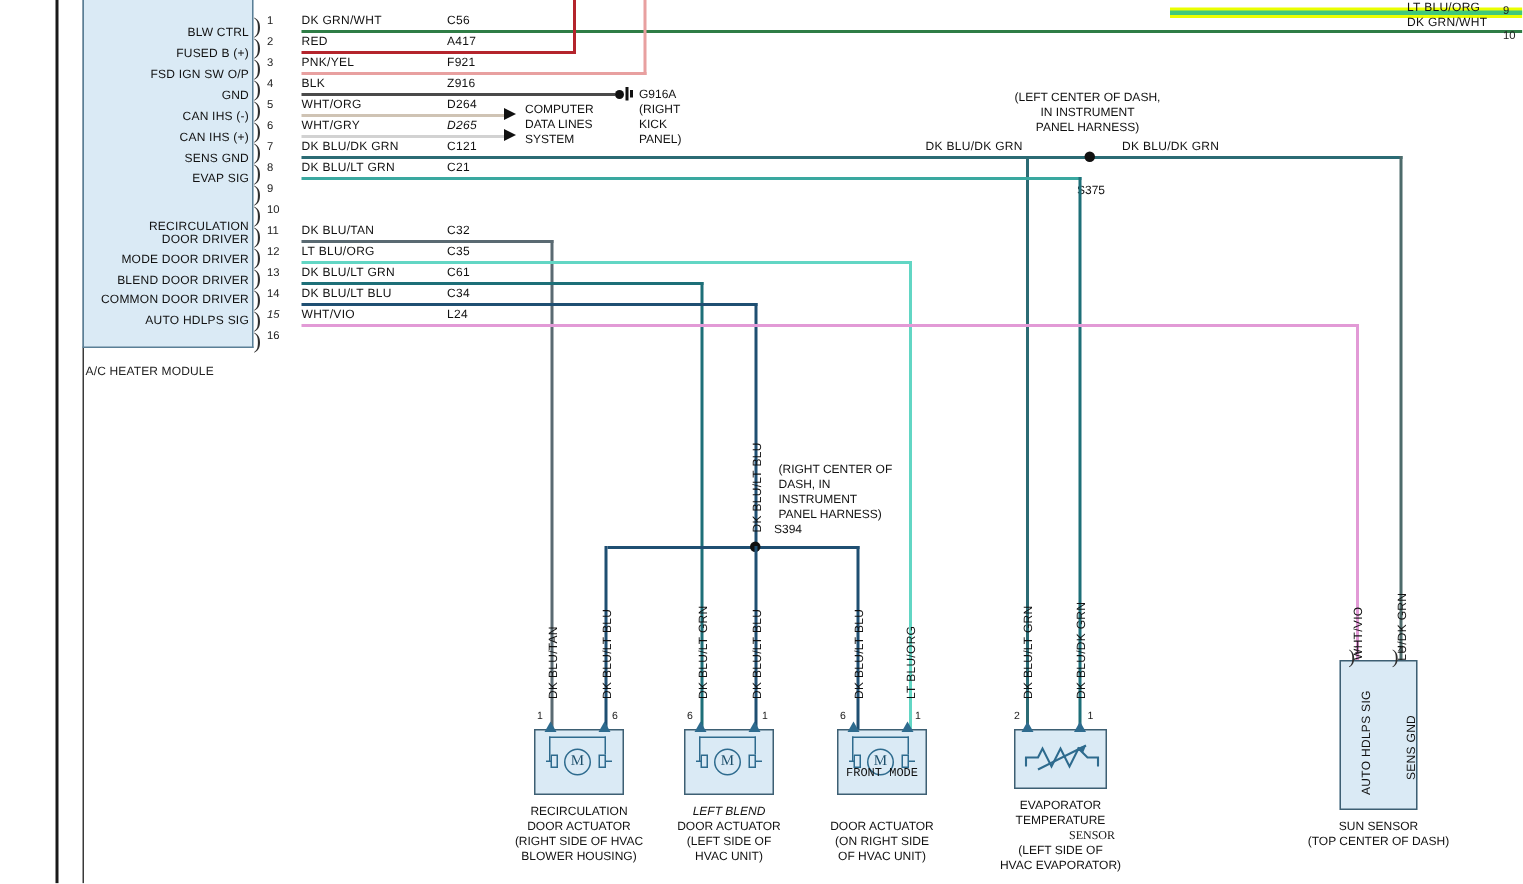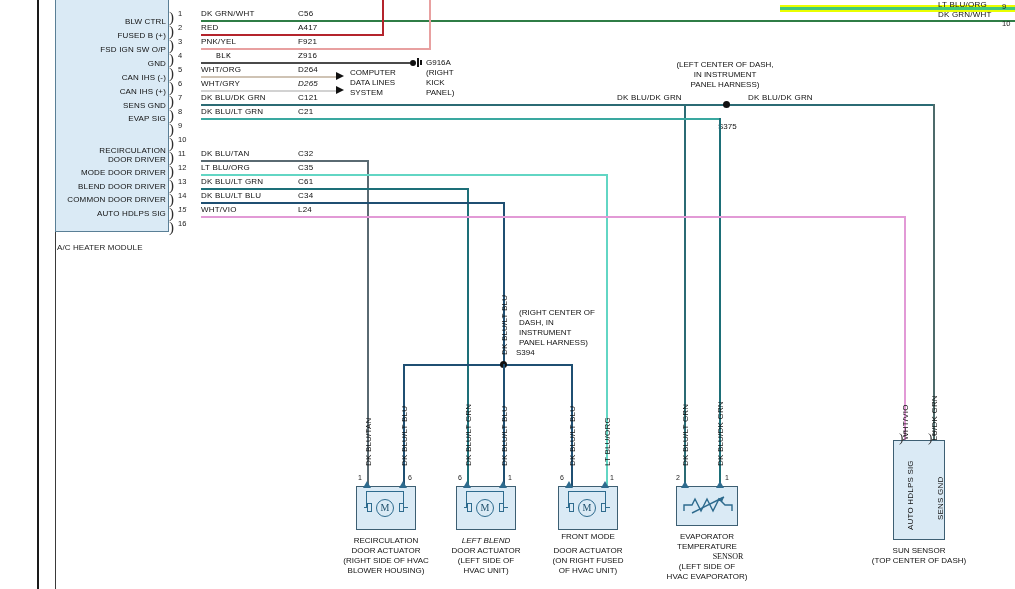--- a/index.html
+++ b/index.html
@@ -135,21 +135,21 @@
   <div class="pin-num" style="left:178px;top:191px;">14</div>
   <div class="pin-num" style="left:178px;top:205px;font-style:italic;">15</div>
   <div class="pin-num" style="left:178px;top:219px;">16</div>
 
   <div class="wire-name" style="left:201px;top:9px;">DK GRN/WHT</div>
   <div class="ckt-id" style="left:298px;top:9px;">C56</div>
   <div class="wire-name" style="left:201px;top:23px;">RED</div>
   <div class="ckt-id" style="left:298px;top:23px;">A417</div>
   <div class="wire-name" style="left:201px;top:37px;">PNK/YEL</div>
   <div class="ckt-id" style="left:298px;top:37px;text-align:right;">F921</div>
-  <div class="wire-name" style="left:216px;top:51px;font-family:Liberation Mono, monospace;">BLK</div>
+  <div class="wire-name" style="left:201px;top:51px;">BLK</div>
   <div class="ckt-id" style="left:298px;top:51px;">Z916</div>
   <div class="wire-name" style="left:201px;top:65px;">WHT/ORG</div>
   <div class="ckt-id" style="left:298px;top:65px;">D264</div>
   <div class="wire-name" style="left:201px;top:79px;">WHT/GRY</div>
   <div class="ckt-id" style="left:298px;top:79px;font-style:italic;">D265</div>
   <div class="wire-name" style="left:201px;top:93px;">DK BLU/DK GRN</div>
   <div class="ckt-id" style="left:298px;top:93px;">C121</div>
   <div class="wire-name" style="left:201px;top:107px;">DK BLU/LT GRN</div>
   <div class="ckt-id" style="left:298px;top:107px;">C21</div>
 
@@ -289,23 +289,23 @@
   <div class="termarrow" style="left:565px;top:481px;"></div>
   <div class="termarrow" style="left:601px;top:481px;"></div>
   <div class="termnum" style="left:560px;top:474px;">6</div>
   <div class="termnum" style="left:610px;top:474px;">1</div>
   <div class="mloop" style="left:568px;top:491px;width:38px;height:17px;"></div>
   <div class="motor" style="left:578px;top:499px;">M</div>
   <div class="mcap" style="left:569px;top:503px;"></div>
   <div class="mcap" style="left:601px;top:503px;"></div>
   <div class="mleadl" style="left:566px;top:507px;width:4px;"></div>
   <div class="mleadr" style="left:606px;top:507px;width:4px;"></div>
-  <div class="dev-cap" style="left:538px;top:532px;width:100px;">FRONT MODE</div>
+  <div class="dev-cap" style="left:538px;top:511px;width:100px;font-family:Liberation Mono, monospace;">FRONT MODE</div>
   <div class="dev-cap" style="left:528px;top:546px;width:120px;">DOOR ACTUATOR</div>
-  <div class="dev-cap" style="left:533px;top:556px;width:110px;">(ON RIGHT FUSED</div>
+  <div class="dev-cap" style="left:533px;top:556px;width:110px;">(ON RIGHT SIDE</div>
   <div class="dev-cap" style="left:538px;top:566px;width:100px;">OF HVAC UNIT)</div>
 
   <div class="devbox" style="left:676px;top:486px;width:62px;height:40px;"></div>
   <div class="termarrow" style="left:681px;top:481px;"></div>
   <div class="termarrow" style="left:716px;top:481px;"></div>
   <div class="termnum" style="left:676px;top:474px;">2</div>
   <div class="termnum" style="left:725px;top:474px;">1</div>
   <svg class="thermo" style="left:682px;top:493px;" width="54" height="24">
     <polyline points="2,18 2,12 10,12 13,6 19,18 25,6 31,18 37,6 43,12 50,12 50,18" fill="none" stroke="#2e6b8e" stroke-width="1.4"></polyline>
     <line x1="10" y1="20" x2="42" y2="4" stroke="#2e6b8e" stroke-width="1.4"></line>

